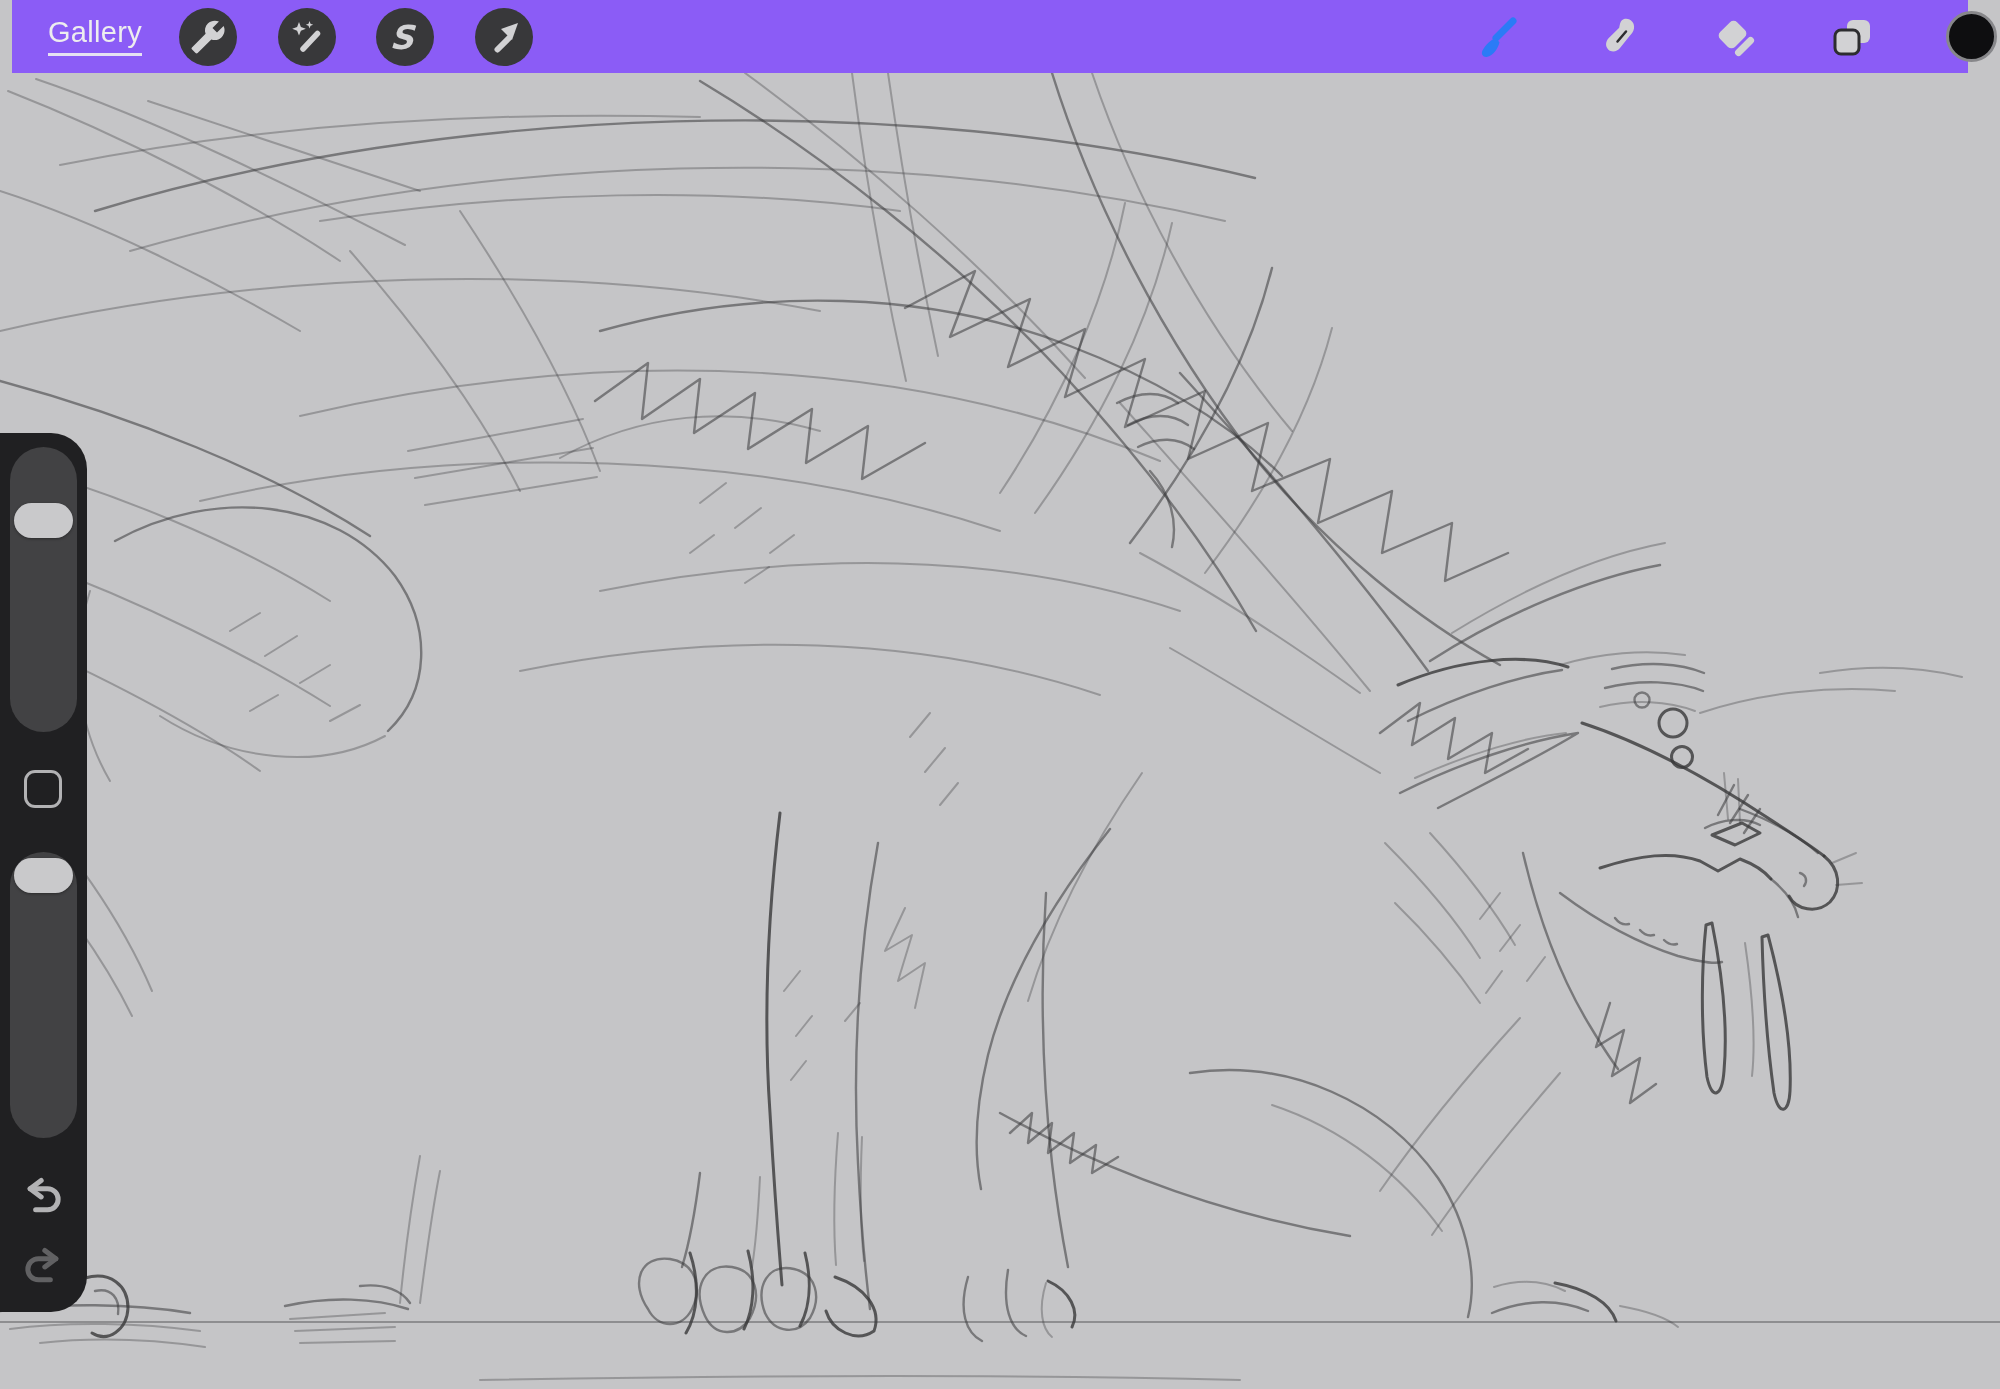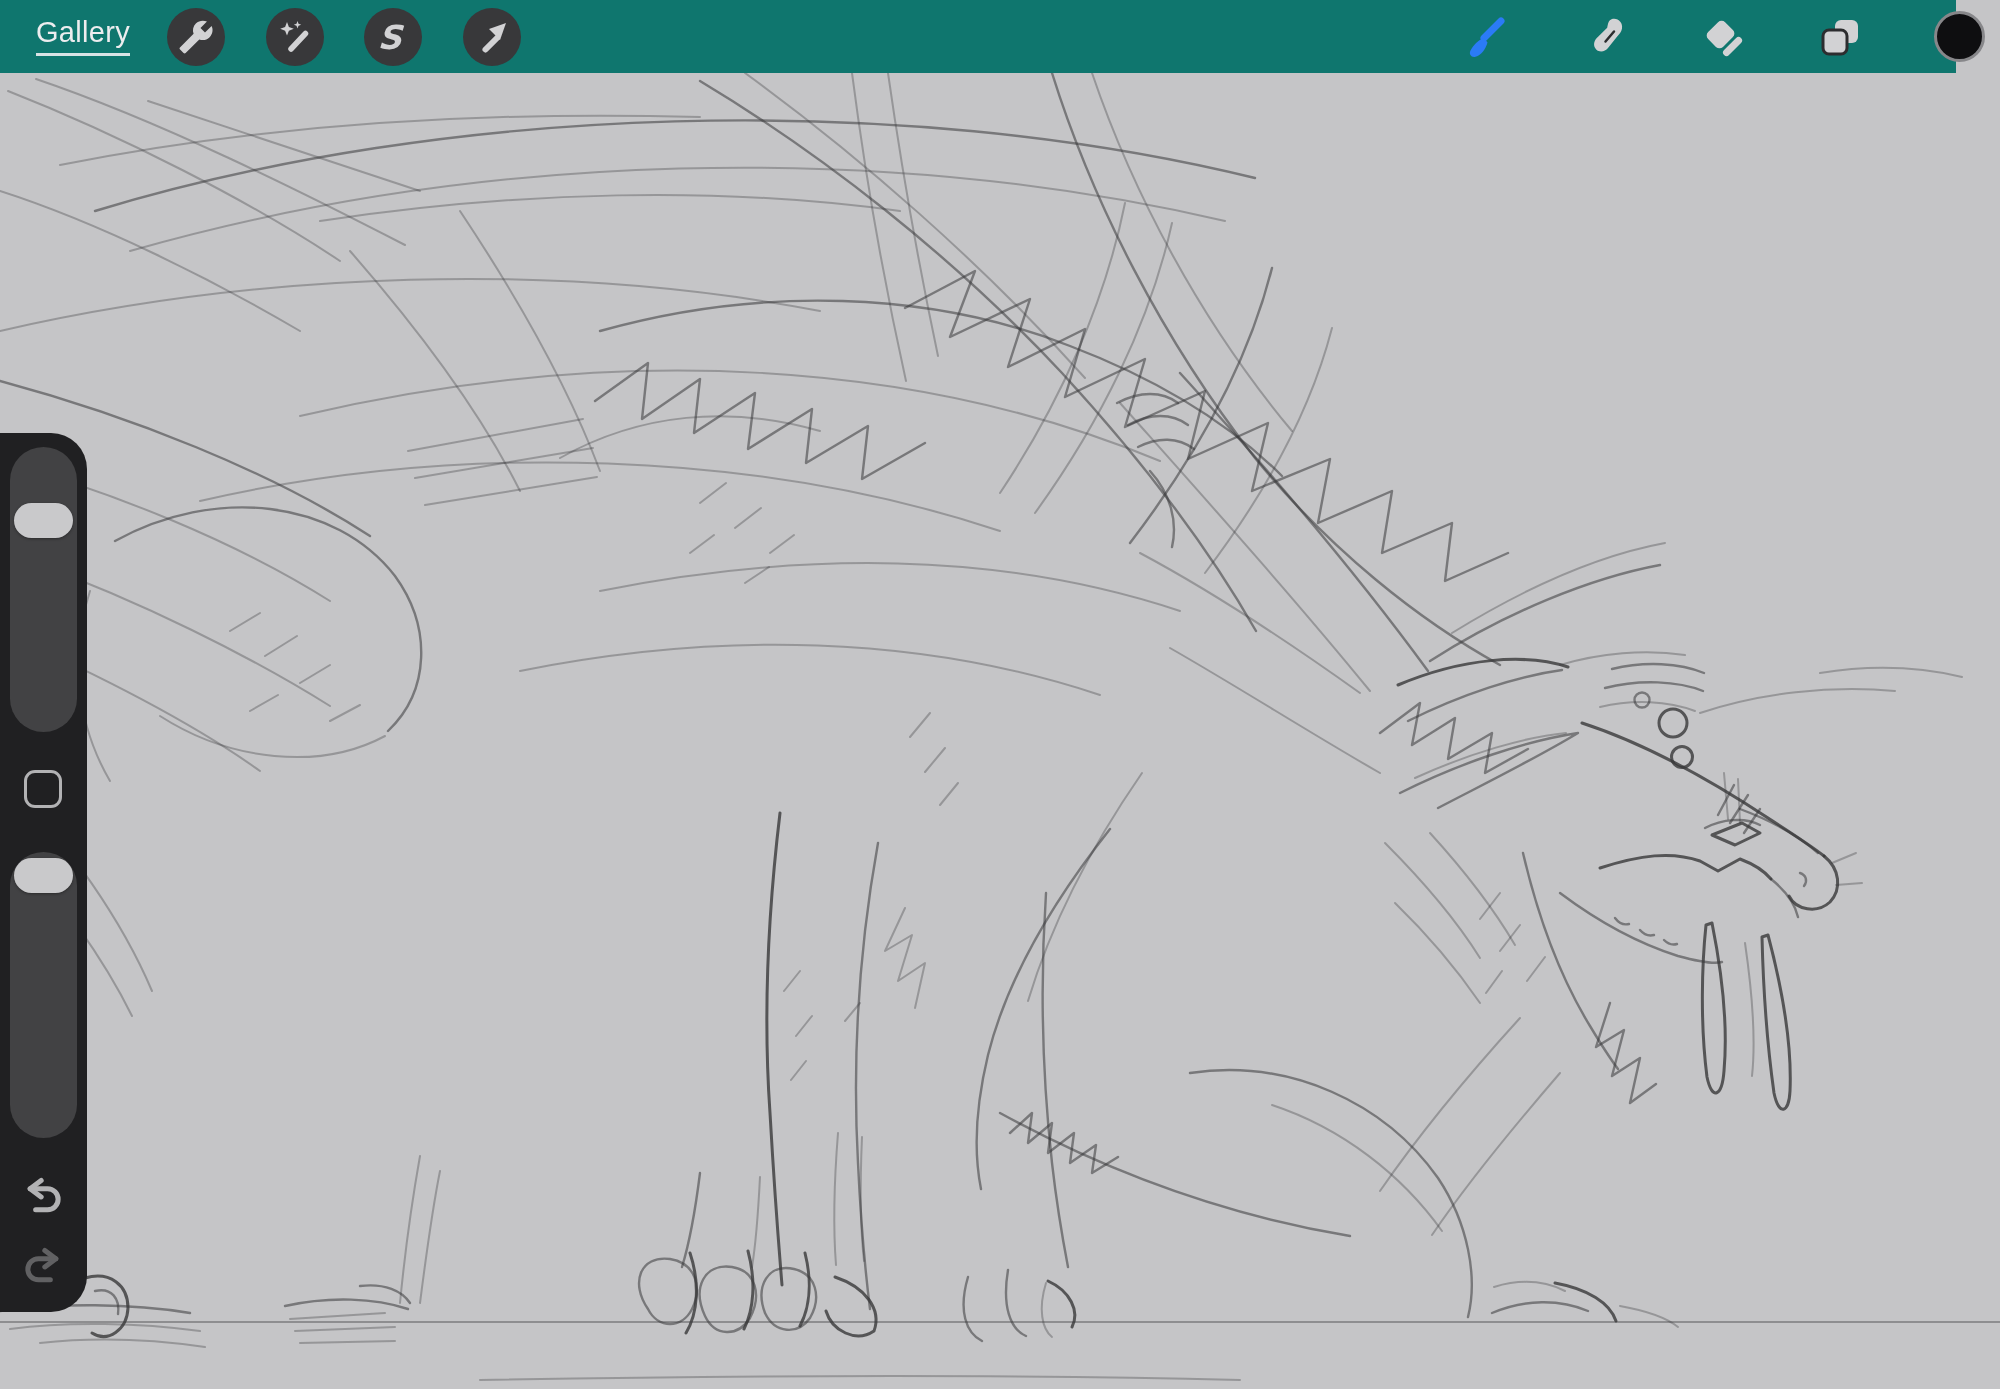--- a/index.html
+++ b/index.html
@@ -1,20 +1,20 @@
 <!DOCTYPE html>
 <html><head>
 <meta charset="utf-8">
 <style>
   html,body{margin:0;padding:0;background:#000;}
   #screen{position:relative;width:2000px;height:1389px;overflow:hidden;
     font-family:"Liberation Sans","DejaVu Sans",sans-serif;background:#c5c5c7;}
 
   
-  #topbar{position:absolute;left:0;top:0;width:1956px;height:73px;background:#0f766e;z-index:30;}
+  #topbar{position:absolute;left:12px;top:0;width:1956px;height:73px;background:#8b5cf6;z-index:30;}
   .gallery{position:absolute;left:36px;top:0;height:73px;display:flex;align-items:center;cursor:pointer;}
   .gallery span{color:#ededef;font-size:29px;font-weight:500;letter-spacing:.3px;
     border-bottom:3px solid rgba(240,240,242,.9);padding-bottom:4px;line-height:1.1;}
   .cbtn{position:absolute;top:8px;width:58px;height:58px;border-radius:50%;background:#38383a;
     display:flex;align-items:center;justify-content:center;cursor:pointer;}
   .cbtn svg{display:block;}
   .s-glyph{color:#d2d2d4;font-size:33px;font-weight:bold;font-style:italic;
     font-family:"DejaVu Sans","Liberation Sans",sans-serif;transform:skewX(-6deg);line-height:1;}
   .ricon{position:absolute;top:13px;width:48px;height:48px;cursor:pointer;}
   #color-swatch{position:absolute;left:1934px;top:11px;width:51px;height:51px;border-radius:50%;

